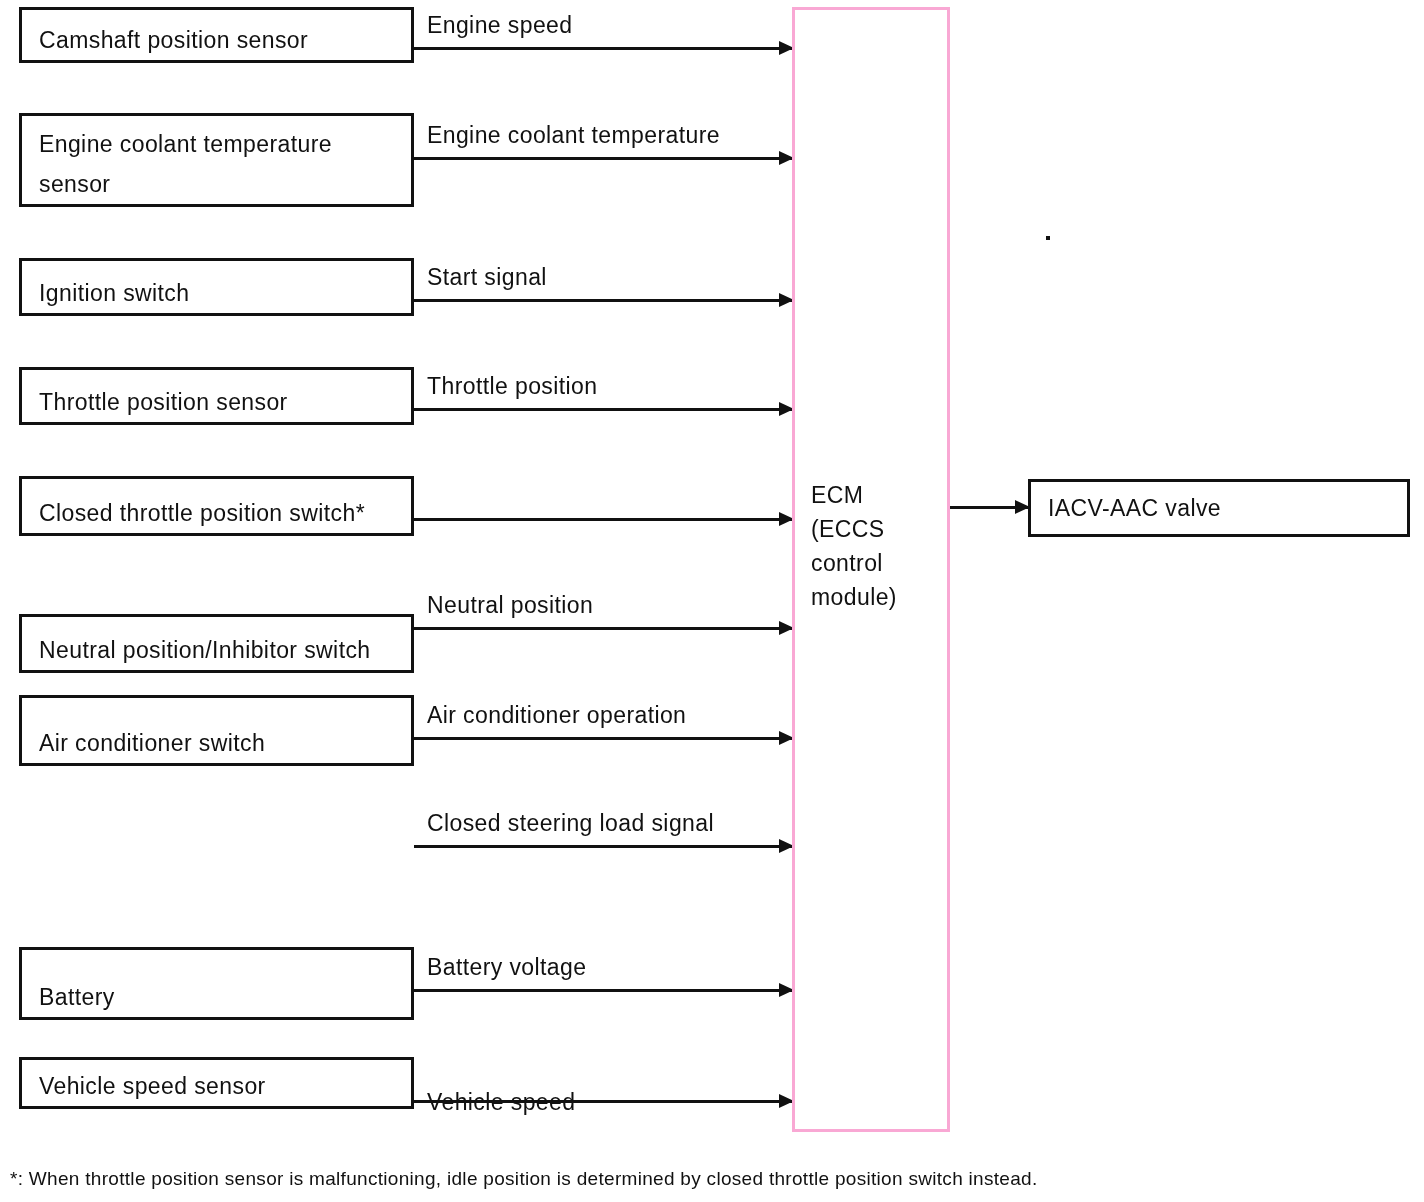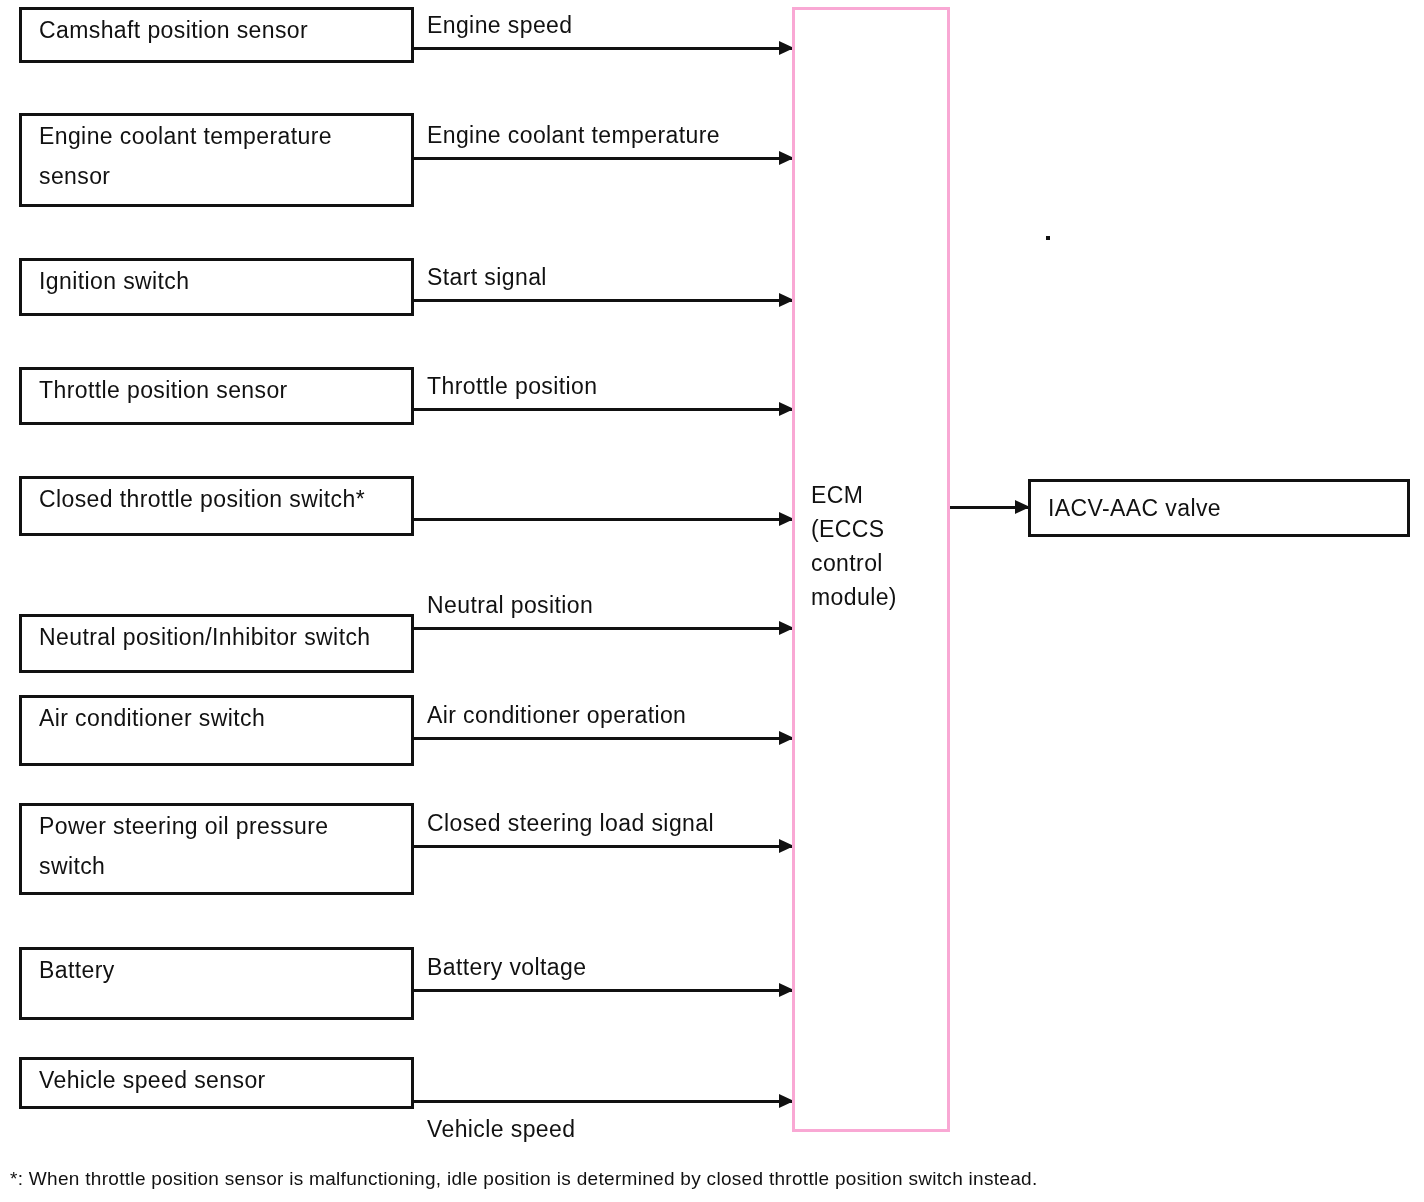--- a/index.html
+++ b/index.html
@@ -16,21 +16,21 @@
     font-family: "Liberation Sans", sans-serif;
     overflow: hidden;
   }
   .src-box {
     position: absolute;
     left: 19px;
     width: 395px;
     border: 3px solid #111111;
     box-sizing: border-box;
     display: flex;
-    align-items: flex-start;
+    align-items: flex-end;
     background: #ffffff;
   }
   .src-label {
     padding-left: 17px;
     padding-right: 6px;
     font-size: 23px;
     letter-spacing: 0.4px;
     line-height: 1.75;
     white-space: pre-line;
   }
@@ -168,41 +168,37 @@
   </div>
 
   <div class="src-box" style="top:695px;height:71px">
     <span class="src-label">Air conditioner switch</span>
   </div>
   <div class="signal-label" style="top:702px">Air conditioner operation</div>
   <div class="arrow" style="top:737px">
     <span class="head"></span>
   </div>
 
-  <div class="src-box" style="top:803px;height:92px">
-    <span class="src-label">Power steering oil pressure
-switch</span>
-  </div>
   <div class="signal-label" style="top:810px">Closed steering load signal</div>
   <div class="arrow" style="top:845px">
     <span class="head"></span>
   </div>
 
   <div class="src-box" style="top:947px;height:73px">
     <span class="src-label">Battery</span>
   </div>
   <div class="signal-label" style="top:954px">Battery voltage</div>
   <div class="arrow" style="top:989px">
     <span class="head"></span>
   </div>
 
   <div class="src-box" style="top:1057px;height:52px">
     <span class="src-label">Vehicle speed sensor</span>
   </div>
-  <div class="signal-label" style="top:1116px">Vehicle speed</div>
+  <div class="signal-label" style="top:1089px">Vehicle speed</div>
   <div class="arrow" style="top:1100px">
     <span class="head"></span>
   </div>
 
   <div class="ecm-box">
     <span class="ecm-label">ECM
 (ECCS
 control
 module)</span>
   </div>

